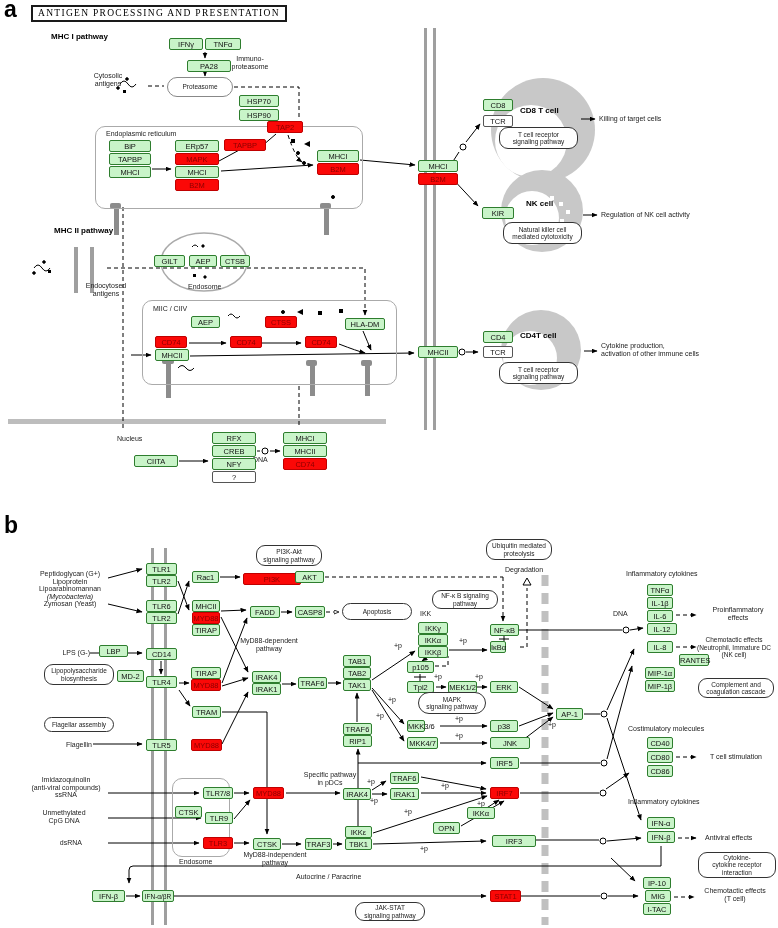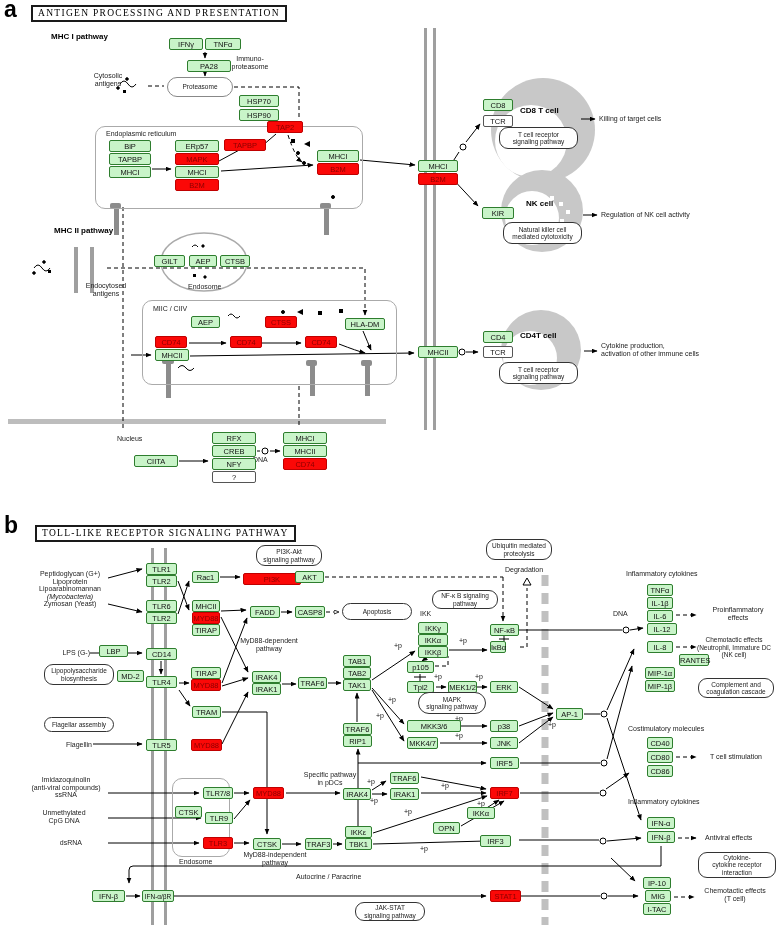--- a/index.html
+++ b/index.html
@@ -327,21 +327,20 @@
 <div class="n" style="left:212px;top:432px;width:44px">RFX</div>
 <div class="n" style="left:212px;top:445px;width:44px">CREB</div>
 <div class="n" style="left:212px;top:458px;width:44px">NFY</div>
 <div class="n w" style="left:212px;top:471px;width:44px">?</div>
 <div class="lb" style="left:253px;top:456px">DNA</div>
 <div class="n" style="left:283px;top:432px;width:44px">MHCI</div>
 <div class="n" style="left:283px;top:445px;width:44px">MHCII</div>
 <div class="n r" style="left:283px;top:458px;width:44px">CD74</div>
 
 <div class="plet" style="left:4px;top:512px">b</div>
-<div class="ttl" style="left:35px;top:525px">TOLL-LIKE RECEPTOR SIGNALING PATHWAY</div>
 
 <div class="lb c" style="left:18px;top:570px;width:104px">
   <span>Peptidoglycan (G+)</span>
       <span>Lipoprotein</span>
       <span>Lipoarabinomannan</span>
       <span class="it">(Mycobacteria)</span>
       <span>Zymosan (Yeast)</span>
 </div>
 <div class="n" style="left:146px;top:563px;width:31px">TLR1</div>
 <div class="n" style="left:146px;top:575px;width:31px">TLR2</div>
@@ -412,24 +411,24 @@
 <div class="n" style="left:490px;top:624px;width:29px">NF-κB</div>
 <div class="n" style="left:490px;top:641px;width:16px">IκBα</div>
 <div class="n" style="left:407px;top:661px;width:27px">p105</div>
 <div class="n" style="left:407px;top:681px;width:27px">Tpl2</div>
 <div class="n" style="left:448px;top:681px;width:29px">MEK1/2</div>
 <div class="n" style="left:490px;top:681px;width:28px">ERK</div>
 <div class="pb" style="left:418px;top:692px;width:68px;height:22px;border-radius:12px">
       <span>MAPK</span>
       <span>signaling pathway</span>
     </div>
-<div class="n" style="left:407px;top:720px;width:54px">MKK3/6</div>
+<div class="n" style="left:407px;top:720px;width:18px">MKK3/6</div>
 <div class="n" style="left:490px;top:720px;width:28px">p38</div>
 <div class="n" style="left:407px;top:737px;width:31px">MKK4/7</div>
-<div class="n" style="left:490px;top:737px;width:28px">JNK</div>
+<div class="n" style="left:490px;top:737px;width:40px">JNK</div>
 <div class="n" style="left:556px;top:708px;width:27px">AP-1</div>
 <div class="n" style="left:490px;top:757px;width:29px">IRF5</div>
 
 <div class="lb c" style="left:298px;top:771px;width:64px">
       <span>Specific pathway</span>
       <span>in pDCs</span>
     </div>
 <div class="n" style="left:390px;top:772px;width:29px">TRAF6</div>
 <div class="n" style="left:343px;top:788px;width:28px">IRAK4</div>
 <div class="n" style="left:390px;top:788px;width:29px">IRAK1</div>
@@ -455,21 +454,21 @@
 <div class="n" style="left:253px;top:838px;width:28px">CTSK</div>
 <div class="lb" style="left:179px;top:858px">Endosome</div>
 <div class="lb c" style="left:233px;top:851px;width:84px">
       <span>MyD88-independent</span>
       <span>pathway</span>
     </div>
 
 <div class="n" style="left:305px;top:838px;width:27px">TRAF3</div>
 <div class="n" style="left:345px;top:826px;width:27px">IKKε</div>
 <div class="n" style="left:345px;top:838px;width:27px">TBK1</div>
-<div class="n" style="left:480px;top:835px;width:31px">IRF3</div>
+<div class="n" style="left:492px;top:835px;width:44px">IRF3</div>
 
 <div class="lb" style="left:626px;top:570px">Inflammatory cytokines</div>
 <div class="lb" style="left:613px;top:610px">DNA</div>
 <div class="n" style="left:647px;top:584px;width:26px">TNFα</div>
 <div class="n" style="left:647px;top:597px;width:26px">IL-1β</div>
 <div class="n" style="left:647px;top:610px;width:26px">IL-6</div>
 <div class="n" style="left:647px;top:623px;width:30px">IL-12</div>
 <div class="lb c" style="left:704px;top:606px;width:68px">
       <span>Proinflammatory</span>
       <span>effects</span>

